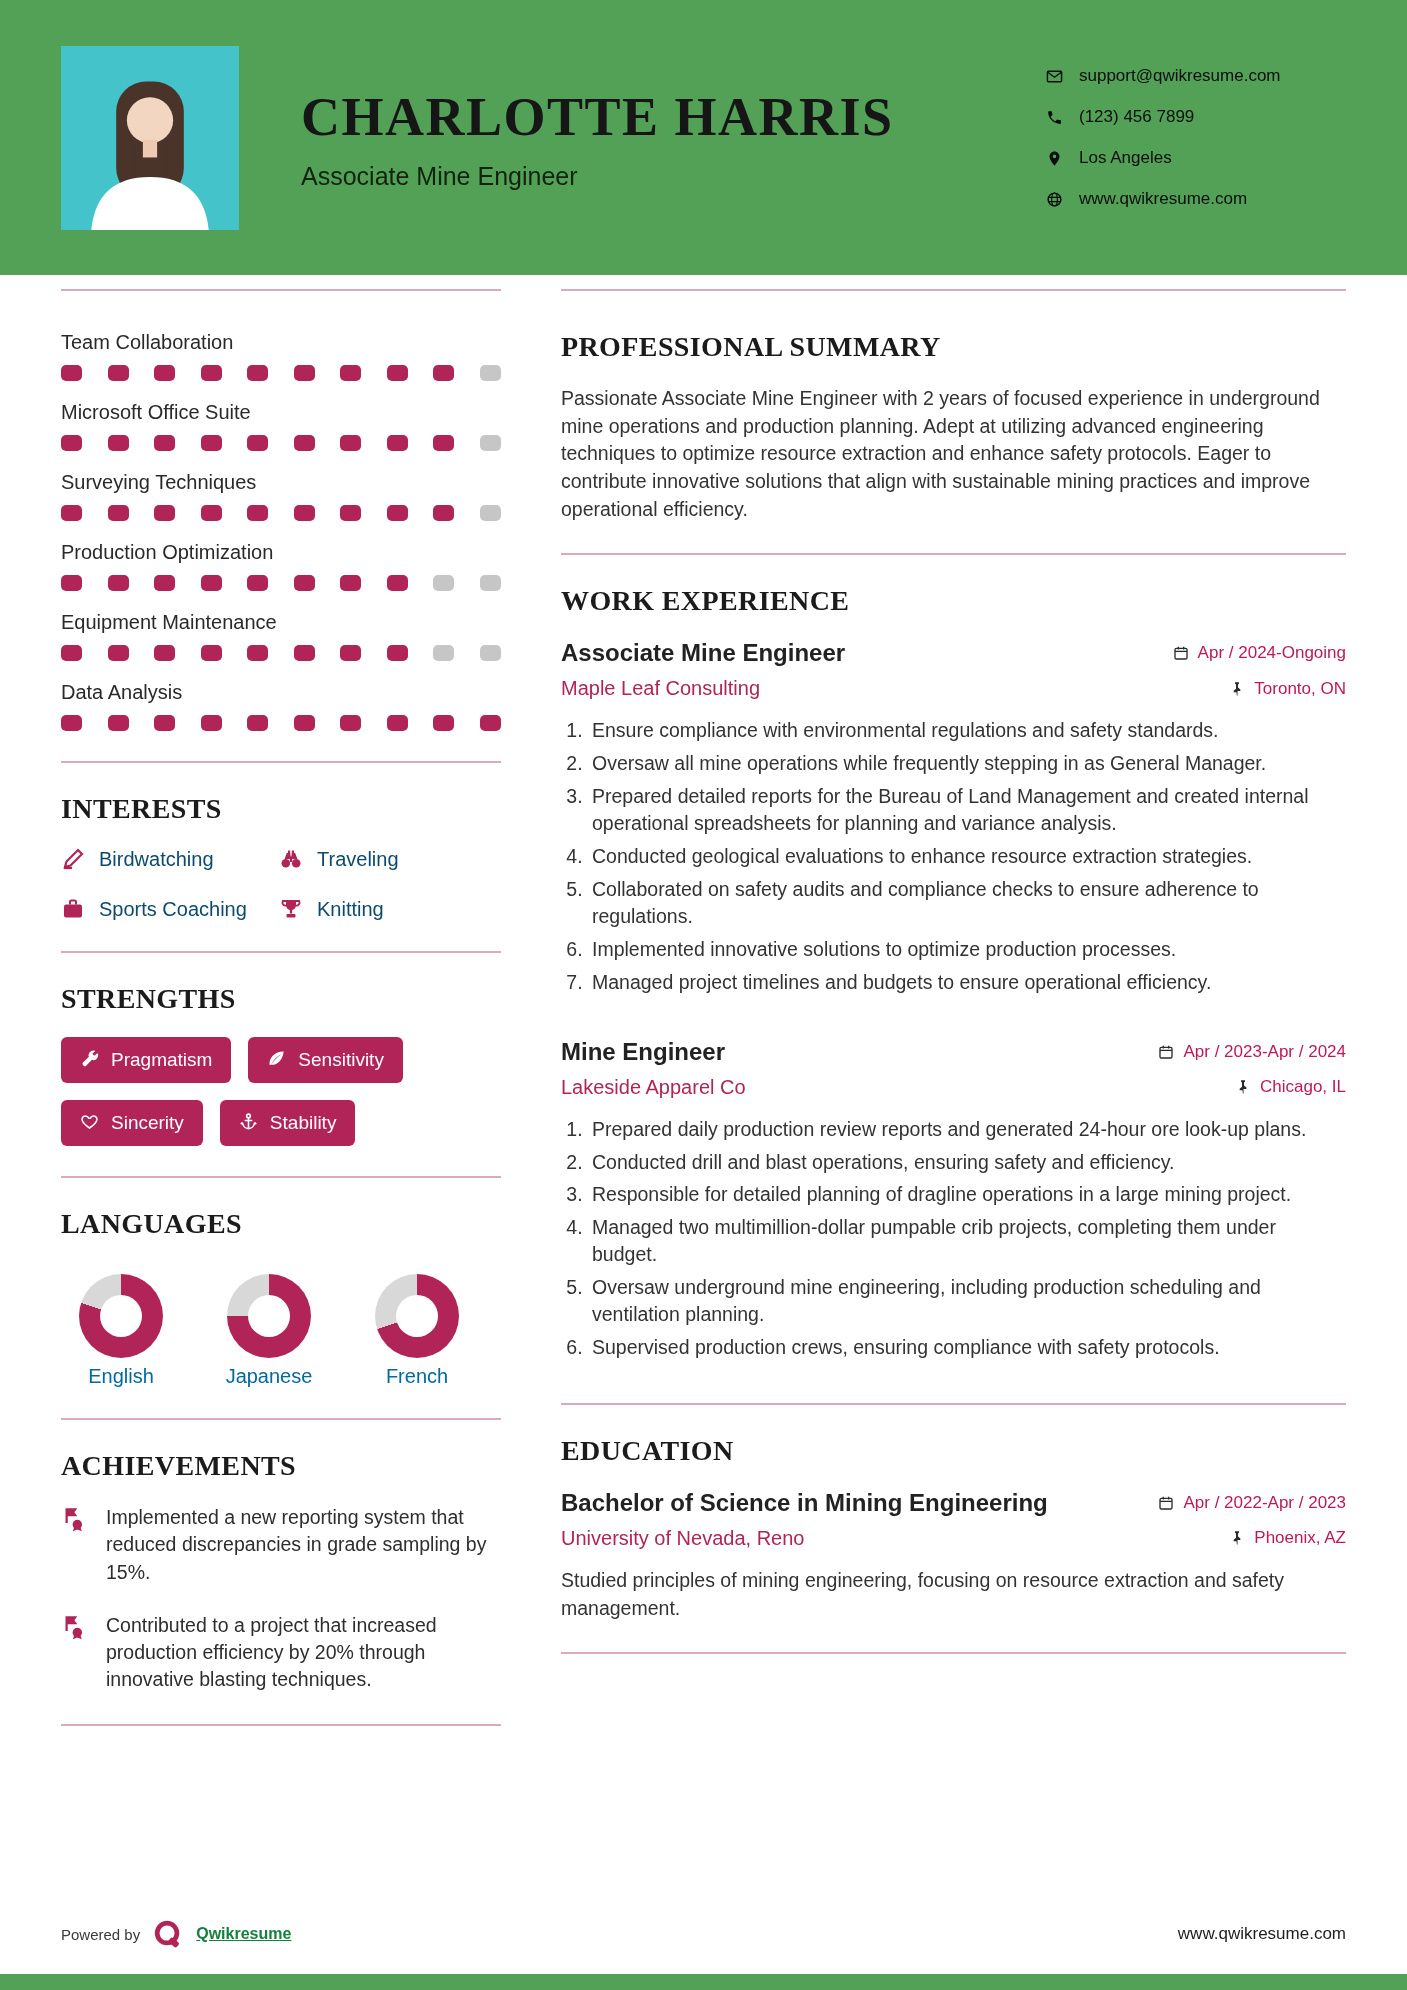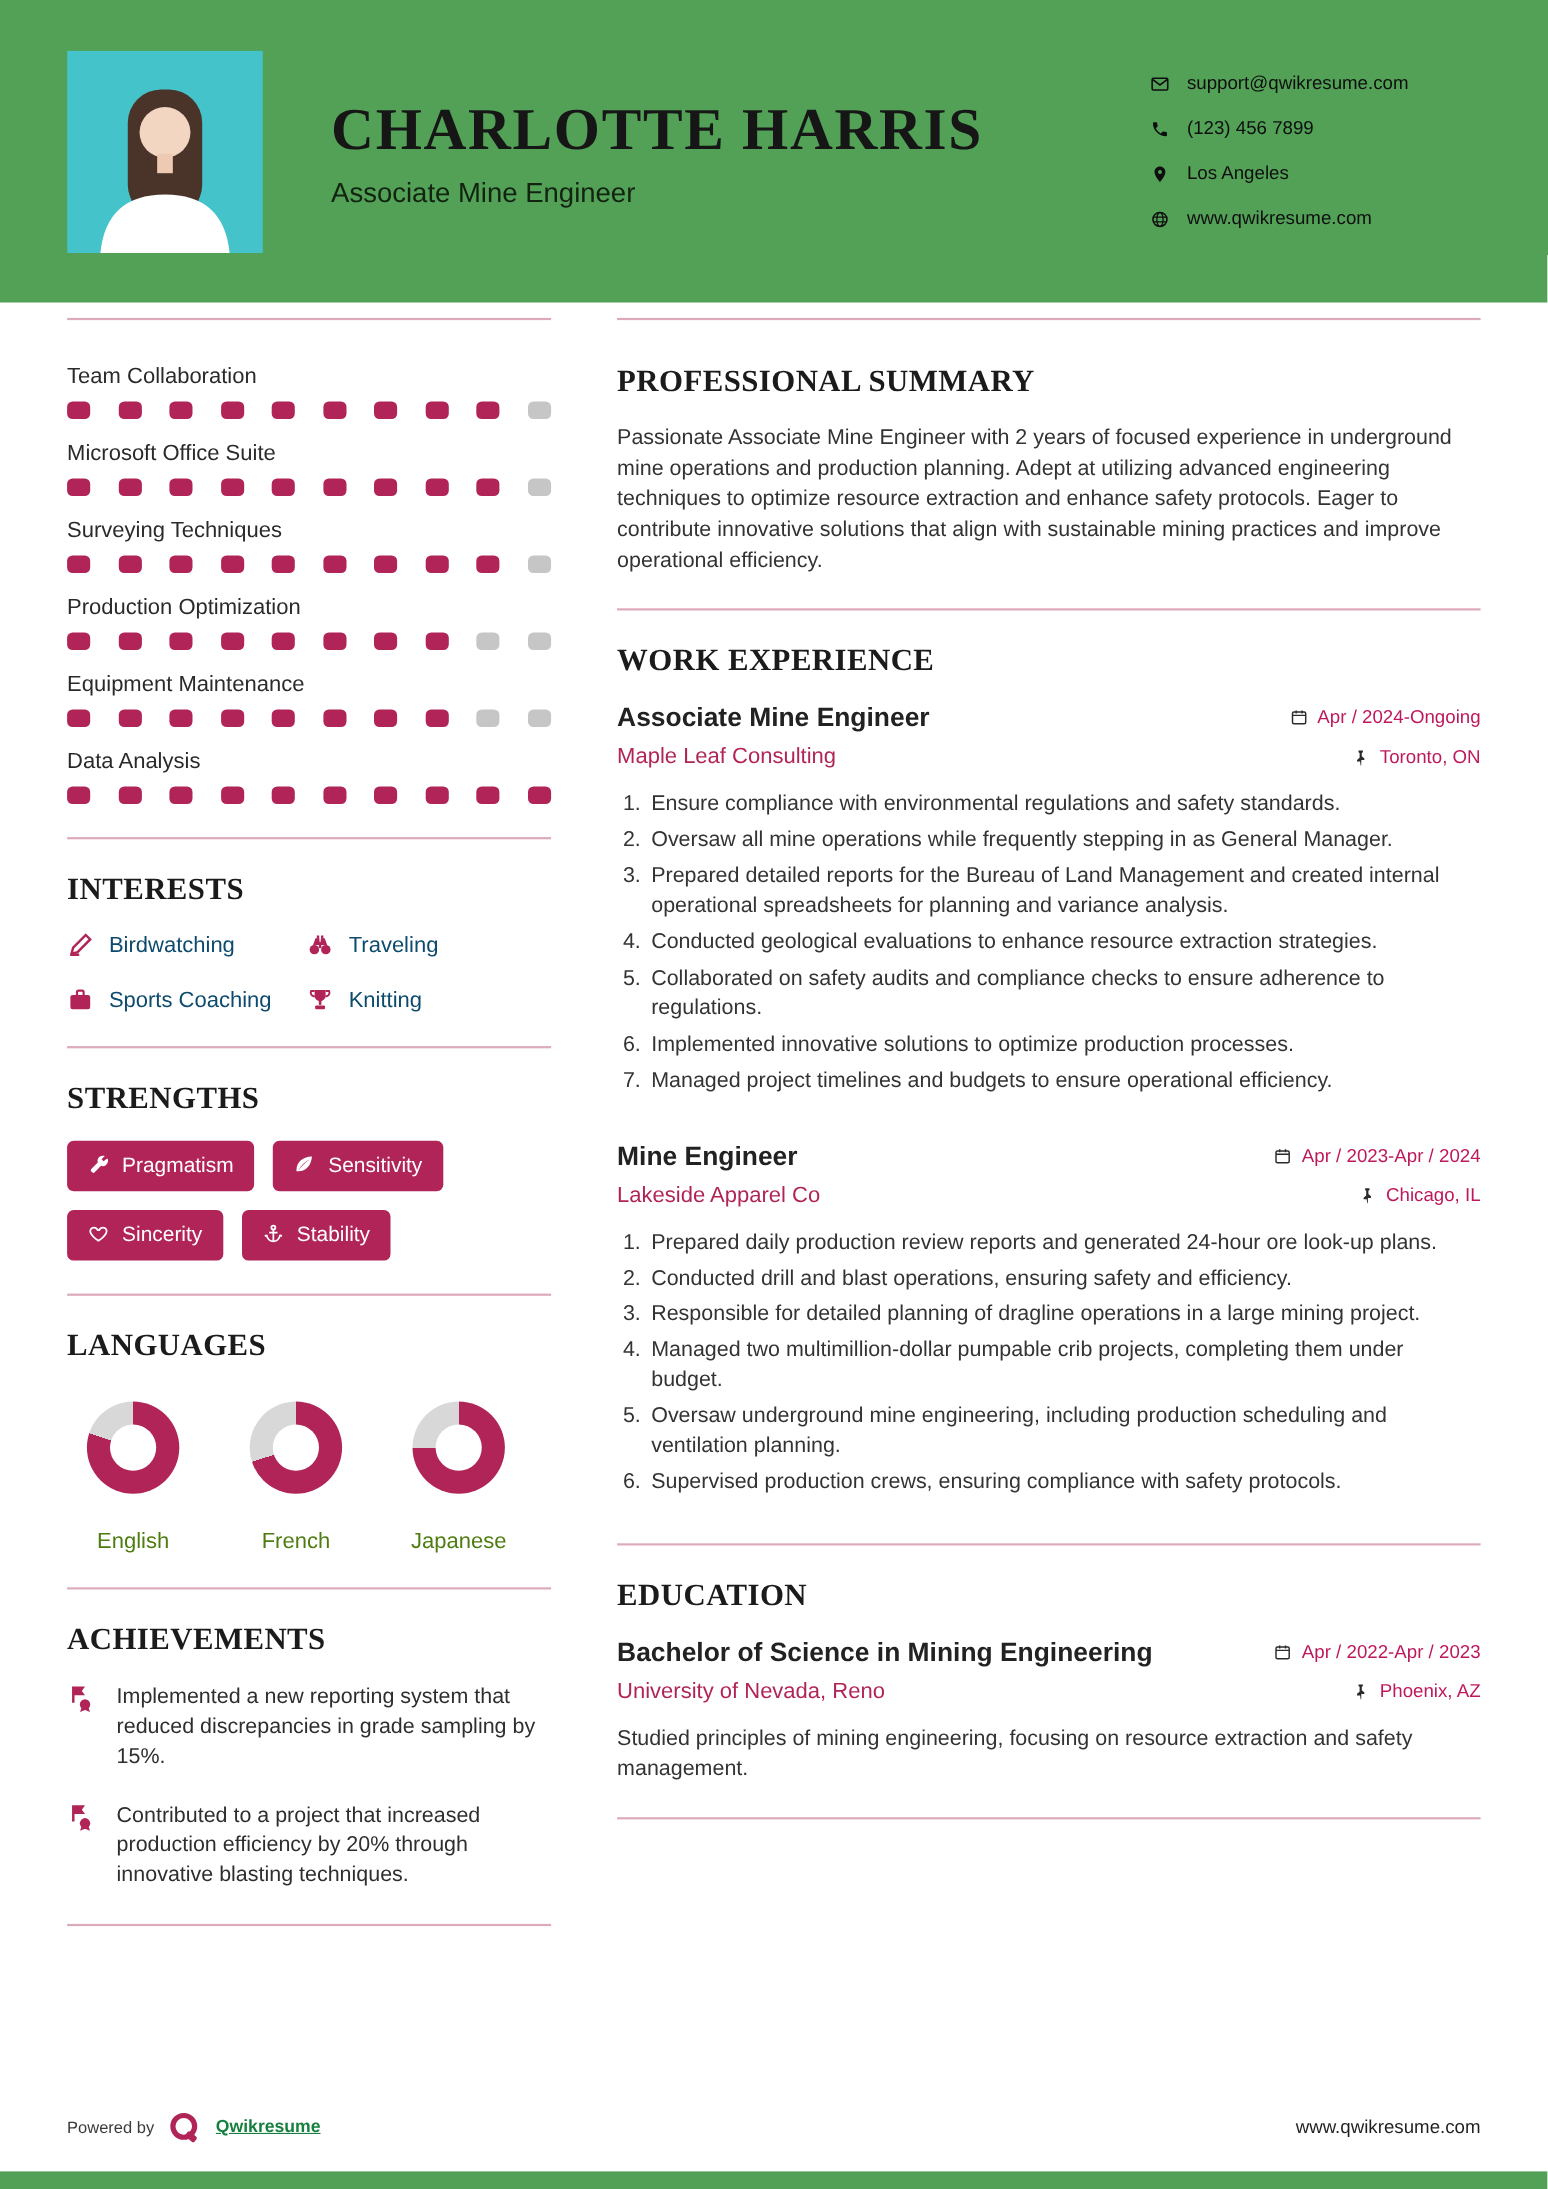--- a/index.html
+++ b/index.html
@@ -45,21 +45,21 @@
   .strengths { display:flex; flex-wrap:wrap; gap:17px; max-width:420px; }
   .strength { display:inline-flex; align-items:flex-start; gap:12px; background:var(--accent,#b12457); color:#fff; font-size:19px; padding:12px 19px; border-radius:6px; }
   .s-icon { width:19px; height:19px; flex:0 0 auto; }
   .s-icon svg { width:100%; height:100%; display:block; }
 
   
   .langs { display:flex; gap:28px; padding-top:12px; }
   .lang { width:120px; text-align:center; }
   .donut { width:84px; height:84px; border-radius:50%; margin:0 auto; position:relative; background:#d8d8d8; }
   .donut::after { content:""; position:absolute; inset:21px; background:#fff; border-radius:50%; }
-  .lang-label { margin-top:32px; font-size:20px; color:#4d7c0f; }
+  .lang-label { margin-top:7px; font-size:20px; color:#0369a1; }
 
   
   .ach { display:flex; gap:18px; margin-bottom:26px; }
   .ach-icon { width:27px; height:27px; color:var(--accent,#b12457); flex:0 0 auto; margin-top:2px; }
   .ach-icon svg { width:100%; height:100%; display:block; }
   .ach p { font-size:19.5px; line-height:1.4; color:#2e2e2e; }
 
   
   .summary-text { font-size:19.5px; line-height:1.42; color:#333; }
   .job { margin-bottom:42px; }
@@ -336,26 +336,26 @@
       <hr class="divider">
 
       <section>
         <h2 class="sec">LANGUAGES</h2>
         <div class="langs">
           <div class="lang">
             <div class="donut" style="background: conic-gradient(rgb(177, 36, 87) 0deg, rgb(177, 36, 87) 80%, rgb(216, 216, 216) 80%, rgb(216, 216, 216) 100%);"></div>
             <div class="lang-label">English</div>
           </div>
           <div class="lang">
+            <div class="donut" style="background: conic-gradient(rgb(177, 36, 87) 0deg, rgb(177, 36, 87) 75%, rgb(216, 216, 216) 75%, rgb(216, 216, 216) 100%);"></div>
+            <div class="lang-label">Japanese</div>
+          </div>
+          <div class="lang">
             <div class="donut" style="background: conic-gradient(rgb(177, 36, 87) 0deg, rgb(177, 36, 87) 70%, rgb(216, 216, 216) 70%, rgb(216, 216, 216) 100%);"></div>
             <div class="lang-label">French</div>
-          </div>
-          <div class="lang">
-            <div class="donut" style="background: conic-gradient(rgb(177, 36, 87) 0deg, rgb(177, 36, 87) 75%, rgb(216, 216, 216) 75%, rgb(216, 216, 216) 100%);"></div>
-            <div class="lang-label">Japanese</div>
           </div>
         </div>
       </section>
 
       <hr class="divider">
 
       <section>
         <h2 class="sec">ACHIEVEMENTS</h2>
         <div class="ach">
           <span class="ach-icon">

